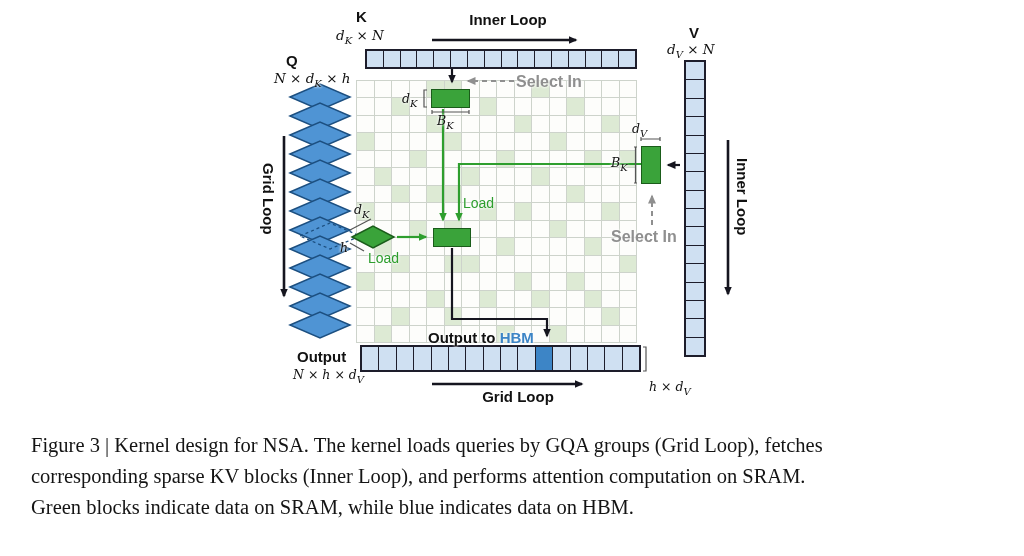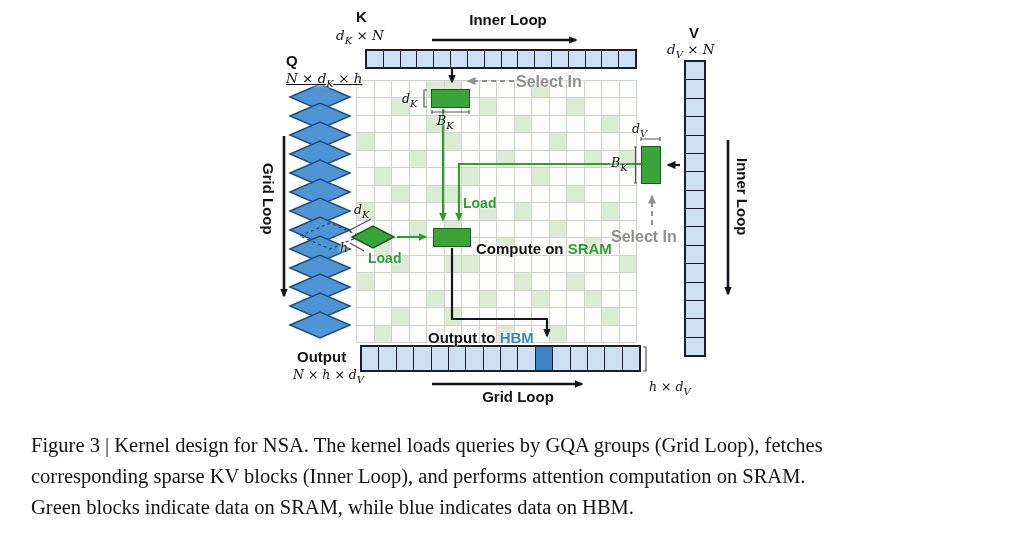--- a/index.html
+++ b/index.html
@@ -32,21 +32,21 @@
   #compute-block { left:433px; top:228px; width:38px; height:19px; }
   .lbl { position:absolute; z-index:5; color:#111; white-space:nowrap;
          text-shadow:0 0 3px #fff, 0 0 3px #fff; }
   .bold { font-weight:bold; font-size:15px; }
   .math { font-family:"DejaVu Serif", serif; font-style:italic; font-size:13.5px; }
   .math sub { font-size:10px; }
   .small { font-size:12.5px; }
   .gray-text { color:var(--gray); font-weight:bold; font-size:16px; }
   .green-text { color:var(--green-line); }
   .hbm-text { color:var(--hbm-blue); }
-  .load { color:var(--green-line); font-weight:bold; font-size:14px; }
+  .load { color:var(--green-line); font-weight:normal; font-size:14px; }
   .vtext { writing-mode:vertical-rl; }
   .center { text-align:center; }
   .caption { position:absolute; left:31px; top:430px; width:966px; z-index:5;
     font-family:Liberation Serif, serif; font-size:20.5px; line-height:31px; color:#141414; }
   svg .ln-black { stroke:#15151f; stroke-width:2.2; fill:none; }
   svg .thick { stroke-width:2.6; }
   svg .ln-gray { stroke:var(--gray); stroke-width:2; fill:none; stroke-dasharray:5 4; }
   svg .ln-green { stroke:var(--green-line); stroke-width:2.2; fill:none; }
   svg .ln-meas { stroke:#555; stroke-width:1.2; fill:none; }
   svg .qslab { fill:var(--q-blue); stroke:var(--q-blue-dark); stroke-width:1.5; }
@@ -420,34 +420,33 @@
   <div class="lbl bold" style="left:356px; top:8px;">K</div>
   <div class="lbl math" style="left:336px; top:27px;text-align:center;">d<sub>K</sub> × N</div>
   <div class="lbl bold center" style="left:448px; top:11px; width:120px;">Inner Loop</div>
   <div class="lbl gray-text" style="left:516px; top:73px;">Select In</div>
 
   <div class="lbl bold" style="left:689px; top:24px;">V</div>
   <div class="lbl math" style="left:667px; top:41px;">d<sub>V</sub> × N</div>
   <div class="lbl bold vtext" style="left:734px; top:158px;">Inner Loop</div>
 
   <div class="lbl bold" style="left:286px; top:52px;">Q</div>
-  <div class="lbl math" style="left:286px; top:70px;text-decoration:underline;">N × d<sub>K</sub> × h</div>
+  <div class="lbl math" style="left:274px; top:70px;">N × d<sub>K</sub> × h</div>
   <div class="lbl bold vtext" style="left:260px; top:163px;">Grid Loop</div>
 
   <div class="lbl math small" style="left:402px; top:91px;">d<sub>K</sub></div>
   <div class="lbl math small" style="left:437px; top:113px;">B<sub>K</sub></div>
   <div class="lbl math small" style="left:624px; top:121px;margin-left:8px;">d<sub>V</sub></div>
   <div class="lbl math small" style="left:611px; top:155px;">B<sub>K</sub></div>
   <div class="lbl math small" style="left:354px; top:202px;">d<sub>K</sub></div>
   <div class="lbl math small" style="left:340px; top:240px;">h</div>
 
   <div class="lbl load" style="left:368px; top:250px;">Load</div>
   <div class="lbl load" style="left:463px; top:195px;">Load</div>
 
-  <div class="lbl bold" style="left:476px; top:240px;"><span>Compute on</span> <span class="green-text">SRAM</span></div>
 
   <div class="lbl gray-text" style="left:611px; top:228px;">Select In</div>
 
   <div class="lbl bold" style="left:428px; top:329px;"><span>Output to</span> <span class="hbm-text">HBM</span></div>
 
   <div class="lbl bold" style="left:297px; top:348px;">Output</div>
   <div class="lbl math small" style="left:293px; top:367px;">N × h × d<sub>V</sub></div>
   <div class="lbl math small" style="left:649px; top:367px;margin-top:12px;">h × d<sub>V</sub></div>
   <div class="lbl bold center" style="left:458px; top:388px; width:120px;">Grid Loop</div>
 

